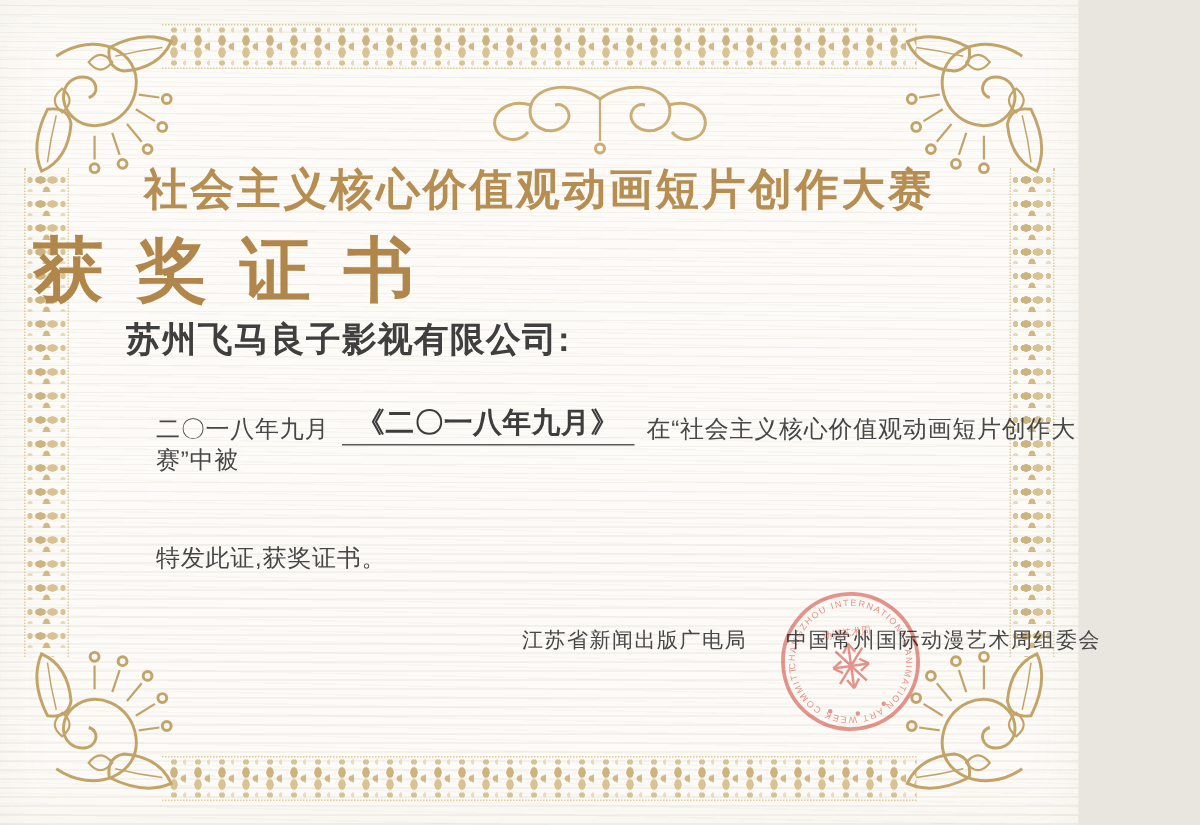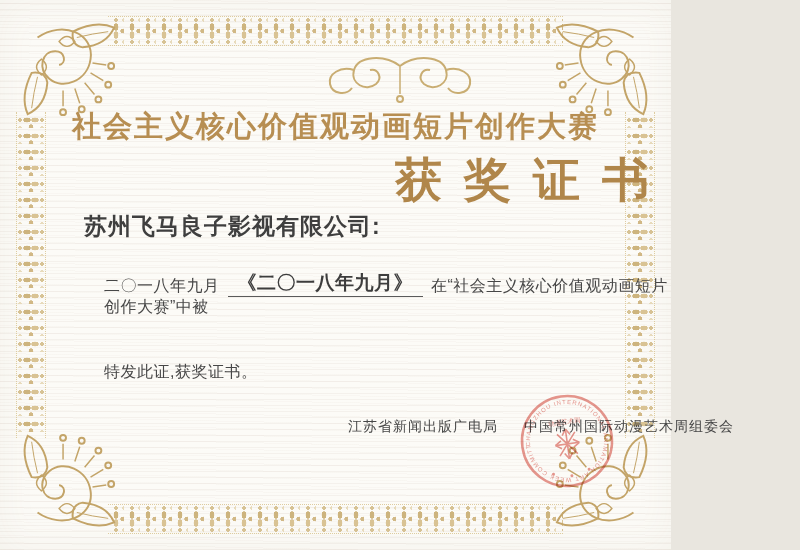--- a/index.html
+++ b/index.html
@@ -8,20 +8,21 @@
     font-family:"Liberation Sans", sans-serif;
     background:#e9e6df;
   }
   .paper{
     position:relative;width:671px;height:550px;
     background-color:#fcfbf7;
     background-image:
       repeating-linear-gradient(0deg, rgba(205,190,178,0.16) 0 1px, transparent 1px 6px),
       repeating-linear-gradient(1.2deg, rgba(220,205,196,0.10) 0 1px, transparent 1px 7px);
     box-shadow: inset 0 0 40px rgba(120,100,70,0.06);
+    padding-left: 48px;
   }
   
   .band{position:absolute;opacity:.9;}
   .band-h{
     height:28px;
     border-top:1px dotted #dcc897;border-bottom:1px dotted #dcc897;
     background-image:
       radial-gradient(2px 2px at 8px 3px,  #d4bd8a 96%, transparent 100%),
       radial-gradient(2px 2px at 16px 3px, #e6d8b6 96%, transparent 100%),
       radial-gradient(2px 2px at 8px 25px, #d4bd8a 96%, transparent 100%),
@@ -56,21 +57,21 @@
   .corner.br{right:12px;bottom:12px;transform:scale(-1,-1);}
 
   .flourish{position:absolute;left:320px;top:52px;width:160px;height:60px;}
 
   
   .contest-title{
     position:absolute;left:0;right:0;top:107px;text-align:center;
     font-size:29px;font-weight:700;color:#b78e52;letter-spacing:2px;
   }
   .cert-title{
-    position:absolute;left:0;right:0;top:149px;text-align:right;
+    position:absolute;left:0;right:0;top:149px;text-align:left;
     font-family:"Liberation Serif", serif;
     font-size:47px;font-weight:700;color:#b0864a;
     letter-spacing:22px;text-indent:22px;
   }
   .recipient{
     position:absolute;left:84px;top:211px;
     font-size:23px;color:#3f3f3f;letter-spacing:1px;font-weight:700;
   }
   .body-line{position:absolute;color:#474747;font-size:16px;letter-spacing:.5px;}
   .line-work{left:104px;top:272px;}

